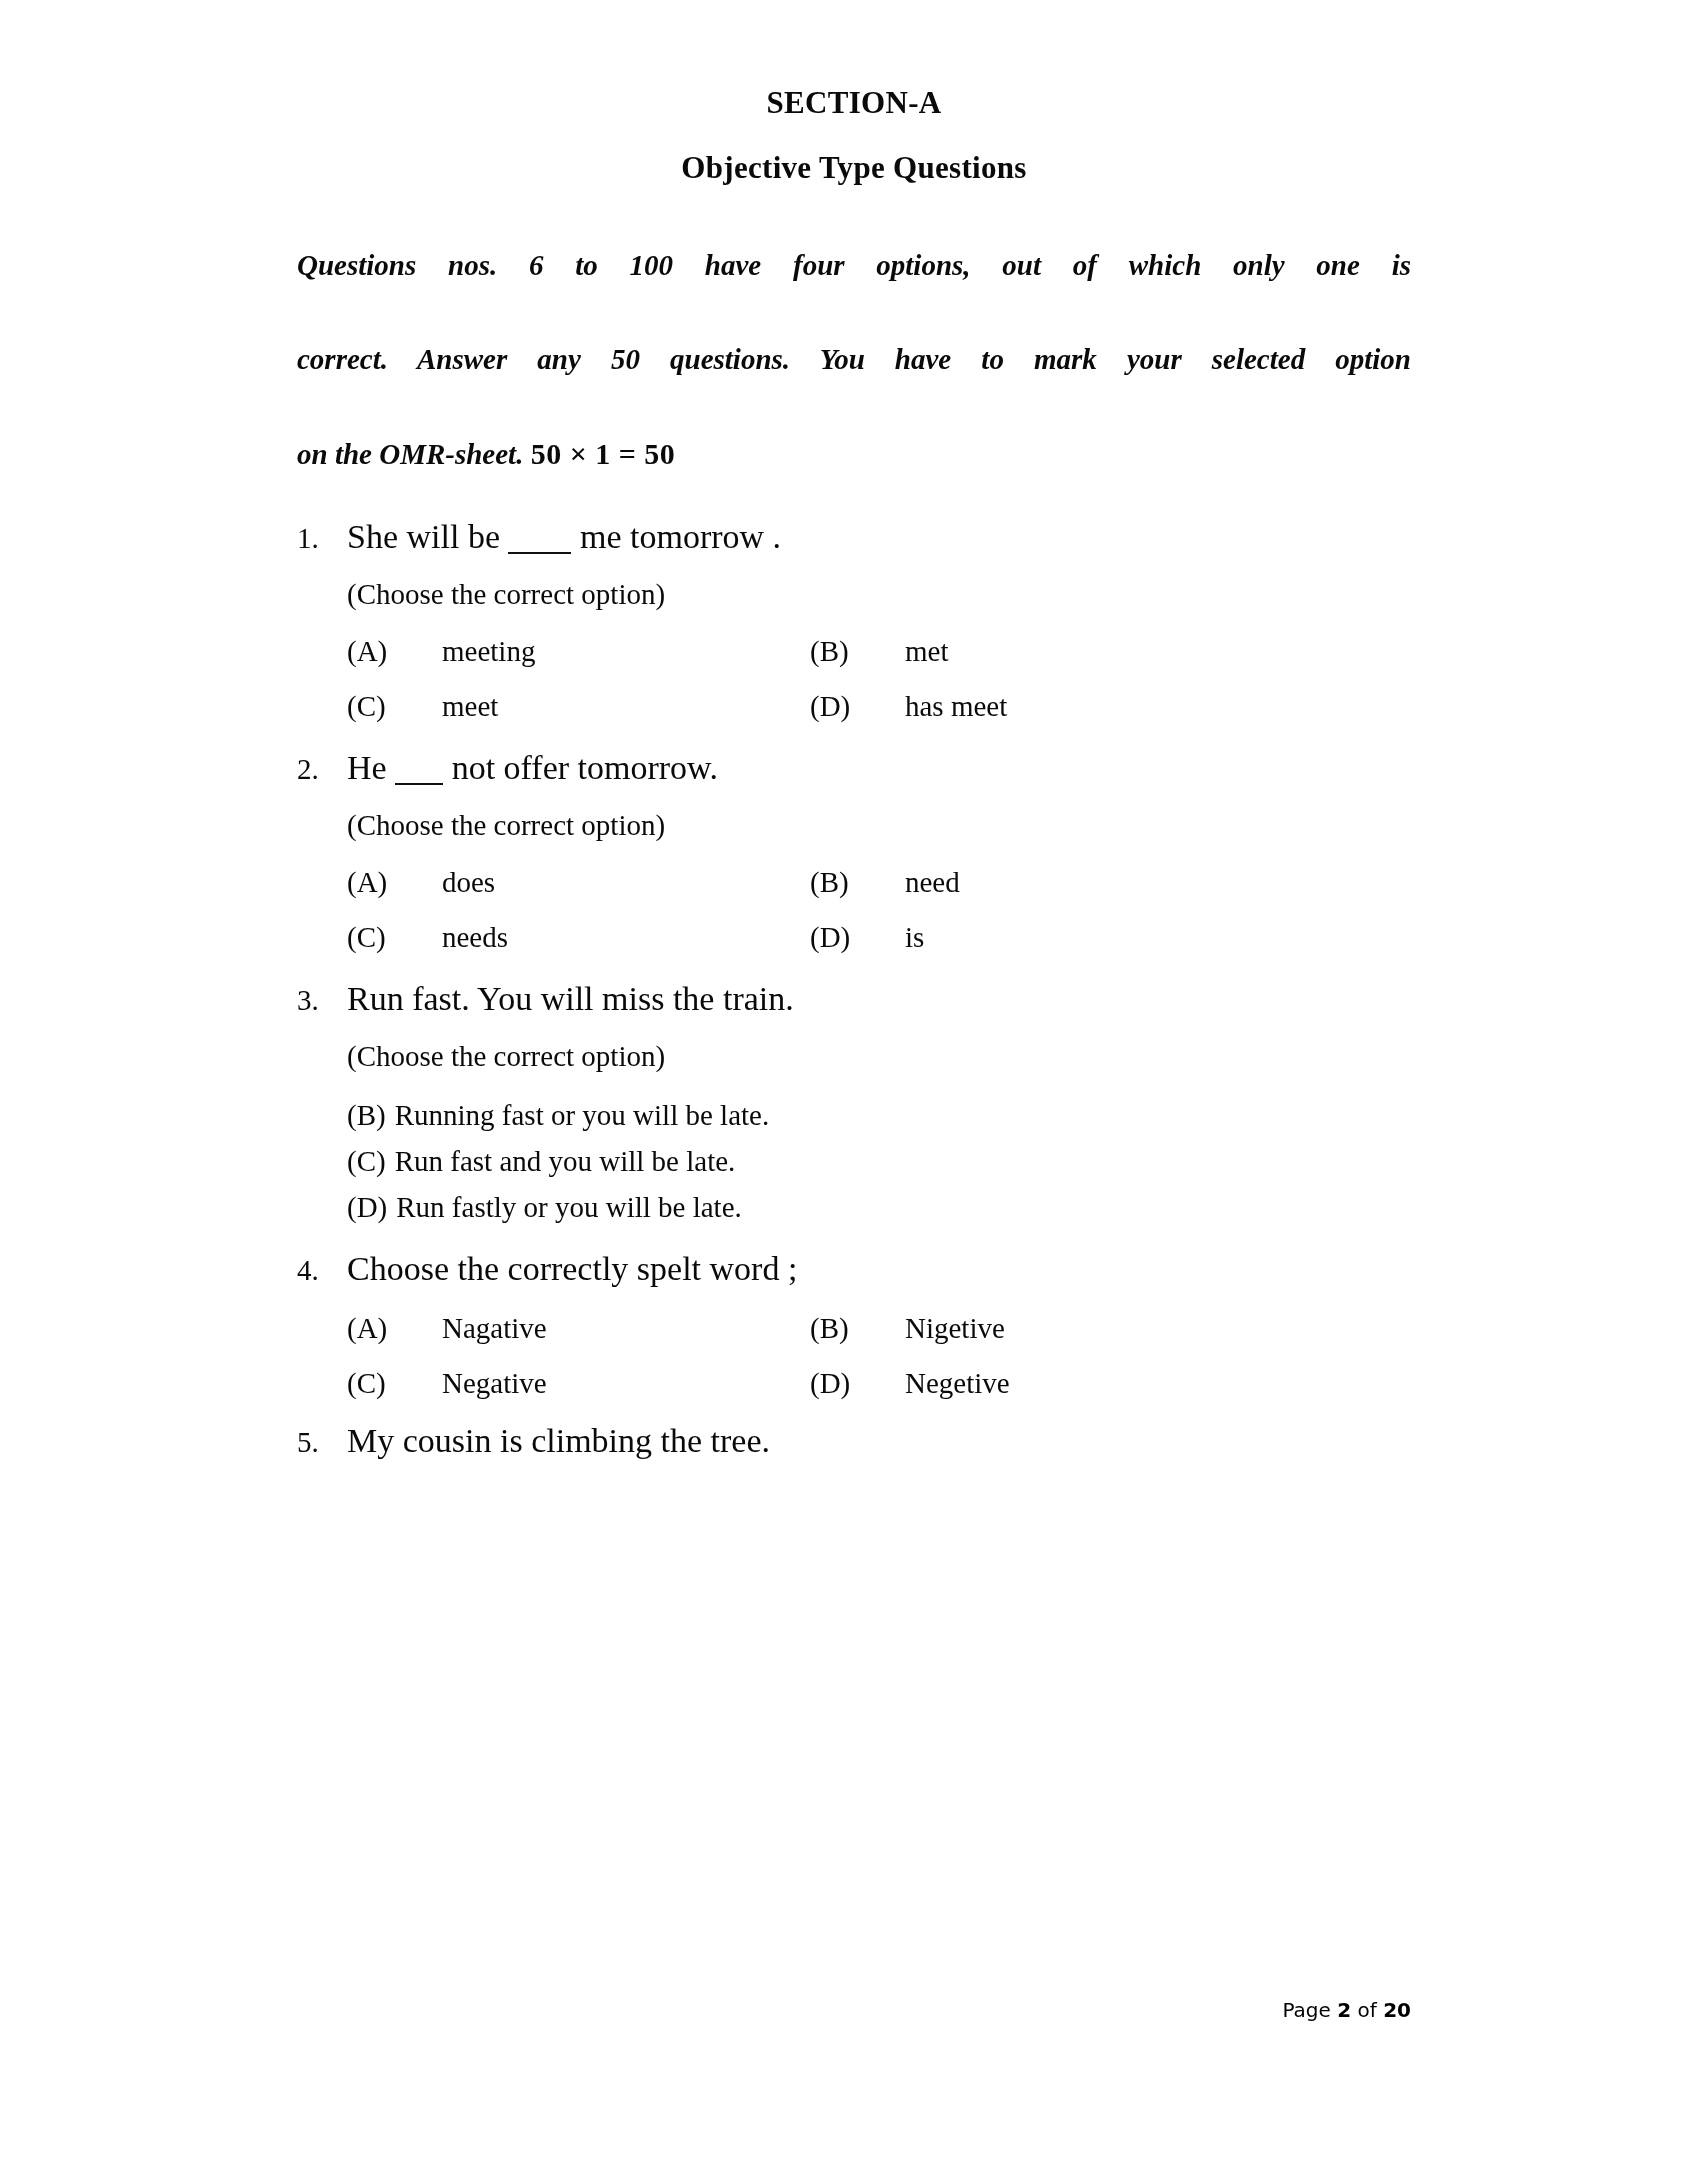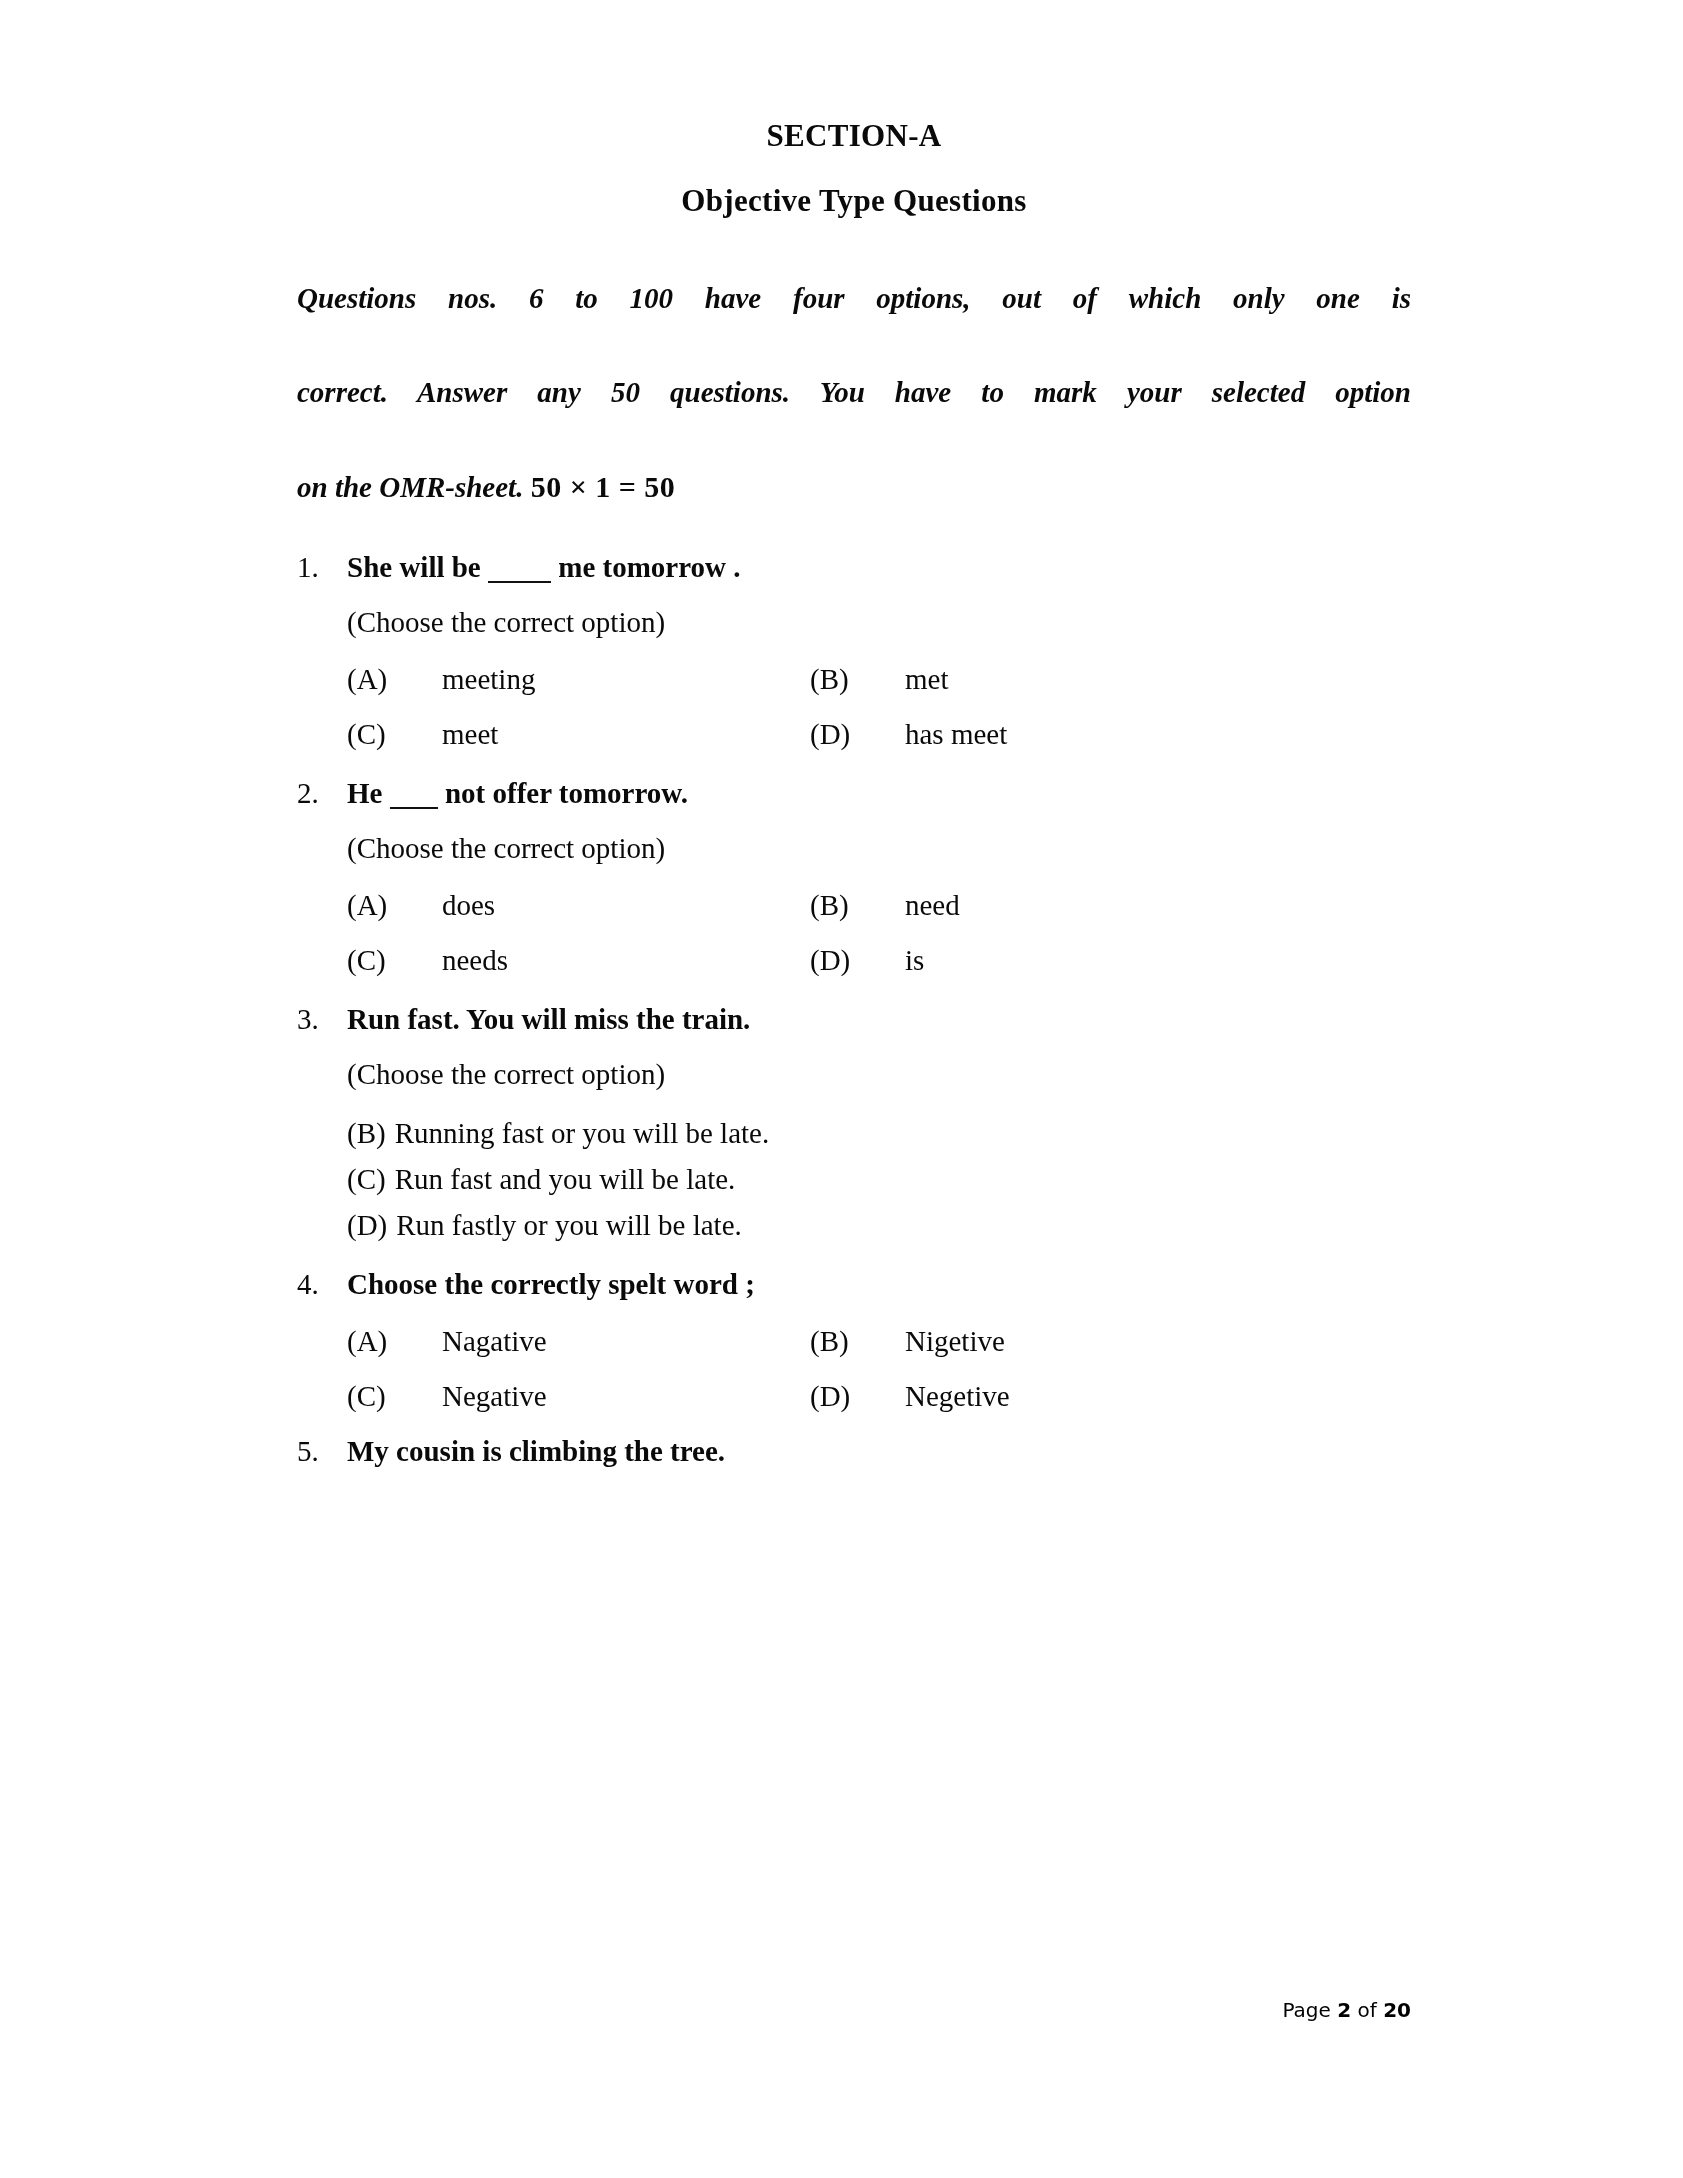--- a/index.html
+++ b/index.html
@@ -23,21 +23,21 @@
   
   .content {
     position: absolute;
     left: 297px;
     top: 0;
     width: 1114px;   
   }
 
   
   .heading-block {
-    padding-top: 120px;
+    padding-top: 87px;
     text-align: center;
   }
   .heading {
     font-weight: bold;
     font-size: 31px;
     letter-spacing: 0.3px;
     line-height: 1.0;
     white-space: nowrap;
   }
   .heading.section { }
@@ -96,23 +96,22 @@
     margin-bottom: 0;
   }
   .q-num {
     width: 50px;
     flex: 0 0 50px;
     text-align: left;
     font-size: 29px;
   }
   .q-text {
     flex: 1 1 auto;
-    font-size: 29px;
+    font-size: 34px;
     white-space: pre-wrap;
-    font-weight: bold;
   }
   .blank {
     display: inline-block;
     border-bottom: 2px solid #111;
     vertical-align: baseline;
     position: relative;
     top: 6px;
   }
   .blank.w-long { width: 63px; }
   .blank.w-short { width: 48px; }

